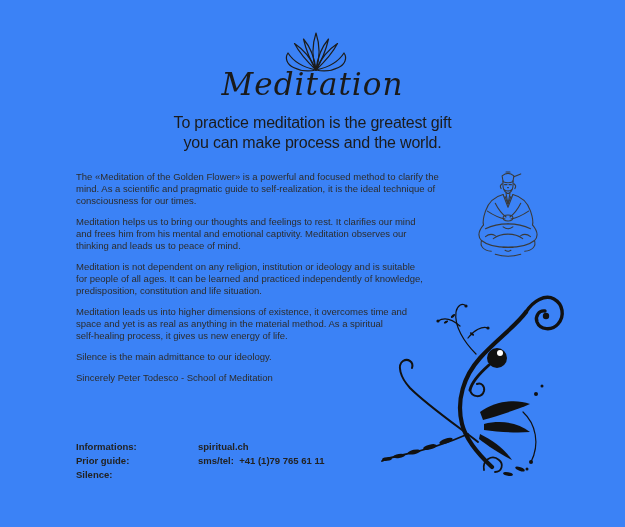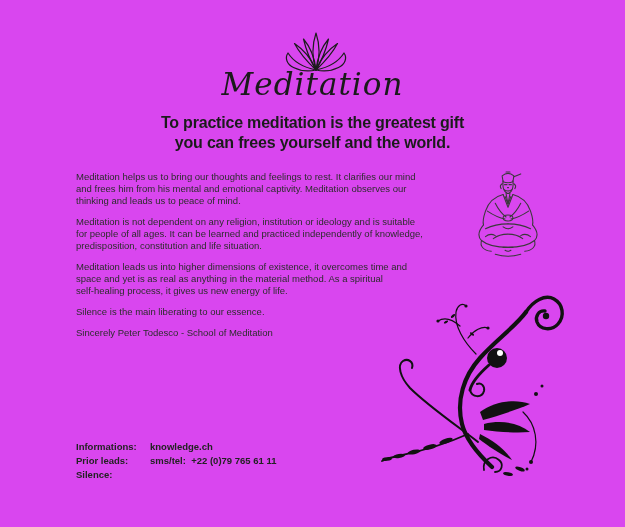--- a/index.html
+++ b/index.html
@@ -1,34 +1,34 @@
 <!DOCTYPE html>
 <html><head>
 <meta charset="utf-8">
 <style>
   html,body{margin:0;padding:0;background:#fff;}
   .page{
-    position:relative;width:625px;height:527px;background:#d946ef;
+    position:relative;width:625px;height:527px;background:#3b82f6;
     font-family:"Liberation Sans",sans-serif;color:#2a2a2a;overflow:hidden;
   }
   .lotus{position:absolute;left:283px;top:26px;width:66px;height:48px;}
   .wordmark{
     position:absolute;left:0;top:66px;width:100%;text-align:center;
     font-family:"DejaVu Serif",serif;font-style:italic;font-size:31px;
     color:#1a1a1a;letter-spacing:1px;
   }
   .headline{
     position:absolute;left:0;top:113px;width:100%;text-align:center;
-    font-weight:bold;font-size:16px;line-height:20px;color:#1b1b1b;letter-spacing:-0.2px;
+    font-weight:normal;font-size:16px;line-height:20px;color:#1b1b1b;letter-spacing:-0.2px;
   }
   .body-copy{position:absolute;left:76px;top:171px;width:450px;font-size:9.5px;line-height:12px;color:#2c2c2c;}
   .body-copy p{margin:0 0 9px 0;white-space:pre-line;}
   .body-copy p.signature{margin-top:6px;}
   .contact{position:absolute;left:76px;top:440px;font-size:9.5px;line-height:14px;font-weight:bold;color:#222;}
-  .contact-row{display:flex;}
+  .contact-row{display:flex;gap:48px;}
   .contact-label{width:74px;}
   .contact-value{white-space:pre;}
   .sage{position:absolute;left:473px;top:168px;width:70px;height:98px;}
   .flourish{position:absolute;left:380px;top:264px;width:190px;height:235px;}
 </style>
 </head>
 <body>
 
 <div class="page">
 
@@ -41,45 +41,48 @@
       <path d="M66,86 C85,68 99,52 109,33 C91,45 75,64 66,86 Z"></path>
       <path d="M66,86 C42,81 22,71 10,52 C3,62 8,75 21,81 C35,88 53,89 66,86 Z"></path>
       <path d="M66,86 C90,81 110,71 122,52 C129,62 124,75 111,81 C97,88 79,89 66,86 Z"></path>
     </g>
   </svg>
 
   <div class="wordmark">Meditation</div>
 
   <div class="headline">
     <div>To practice meditation is the greatest gift</div>
-    <div>you can frees yourself and the world.</div>
+    <div>you can make process and the world.</div>
   </div>
 
   <div class="body-copy">
+    <p>The «Meditation of the Golden Flower» is a powerful and focused method to clarify the
+mind. As a scientific and pragmatic guide to self-realization, it is the ideal technique of
+consciousness for our times.</p>
     <p>Meditation helps us to bring our thoughts and feelings to rest. It clarifies our mind
 and frees him from his mental and emotional captivity. Meditation observes our
 thinking and leads us to peace of mind.</p>
     <p>Meditation is not dependent on any religion, institution or ideology and is suitable
 for people of all ages. It can be learned and practiced independently of knowledge,
 predisposition, constitution and life situation.</p>
     <p>Meditation leads us into higher dimensions of existence, it overcomes time and
 space and yet is as real as anything in the material method. As a spiritual
 self-healing process, it gives us new energy of life.</p>
-    <p>Silence is the main liberating to our essence.</p>
+    <p>Silence is the main admittance to our ideology.</p>
     <p class="signature">Sincerely Peter Todesco - School of Meditation</p>
   </div>
 
   <div class="contact">
     <div class="contact-row">
       <div class="contact-label">Informations:</div>
-      <div class="contact-value">knowledge.ch</div>
+      <div class="contact-value">spiritual.ch</div>
     </div>
     <div class="contact-row">
-      <div class="contact-label">Prior leads:</div>
-      <div class="contact-value">sms/tel:  +22 (0)79 765 61 11</div>
+      <div class="contact-label">Prior guide:</div>
+      <div class="contact-value">sms/tel:  +41 (1)79 765 61 11</div>
     </div>
     <div class="contact-row">
       <div class="contact-label">Silence:</div>
     </div>
   </div>
 
   <svg class="sage" viewBox="0 0 70 100">
     <g fill="none" stroke="#3a3a3a" stroke-width="1.1" stroke-linecap="round" stroke-linejoin="round">
       <path d="M29,8 Q35,3 41,8 L40,14 Q35,16 30,14 Z"></path>
       <path d="M33,4 L37,4"></path>

